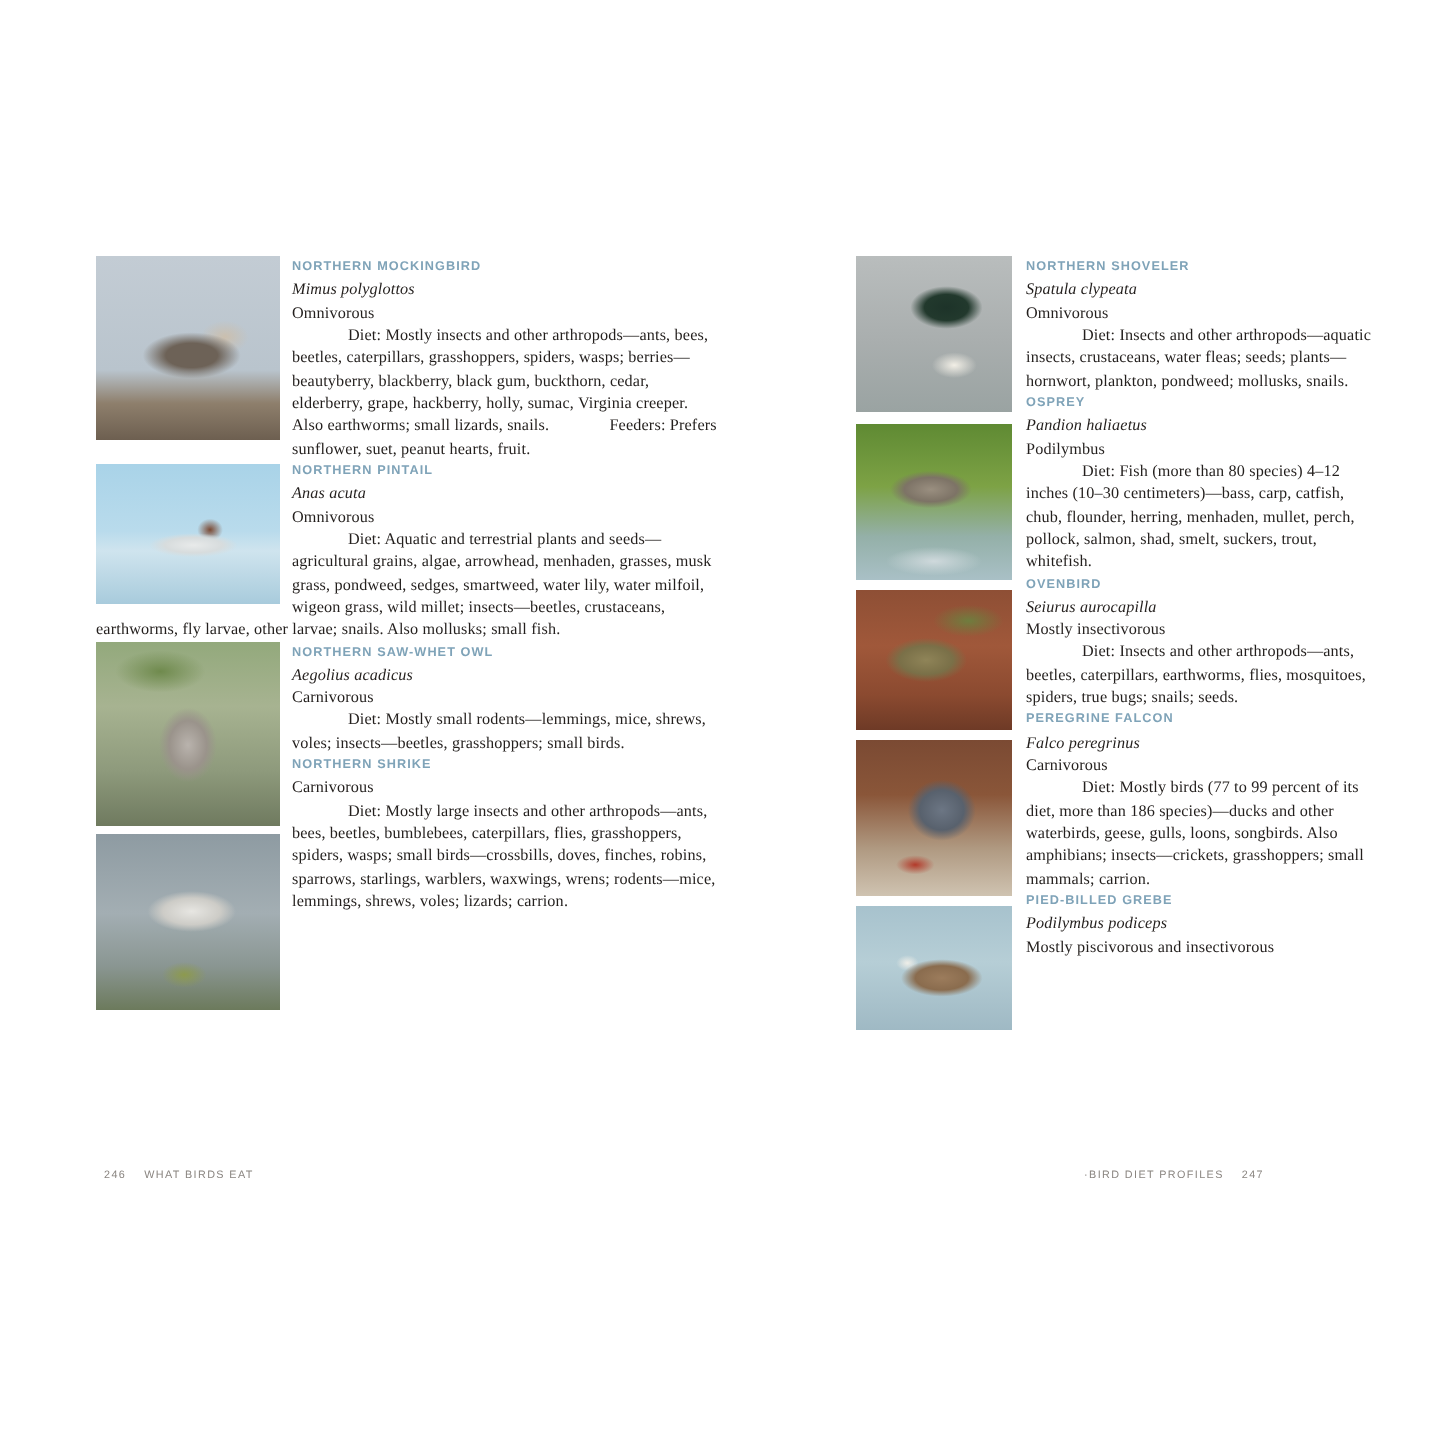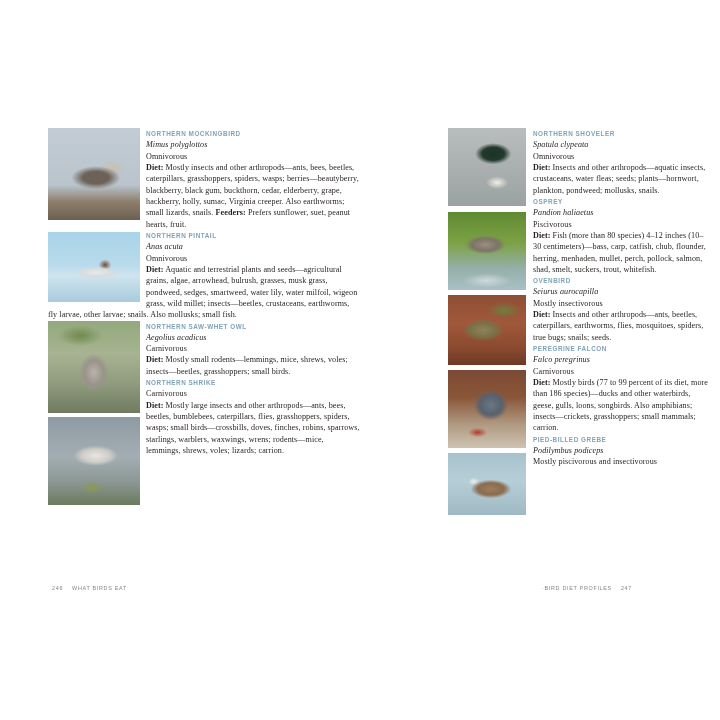--- a/index.html
+++ b/index.html
@@ -20,21 +20,21 @@
     height: 720px;
     background: #ffffff;
   }
 
   
   .page {
     position: absolute;
     top: 128px;
   }
   .page-left  { left: 48px;  width: 312px; }
-  .page-right { left: 420px; width: 262px; padding-left: 28px; }
+  .page-right { left: 400px; width: 262px; padding-left: 28px; }
 
   .flow {
     font-size: 8.1px;
     line-height: 11.35px;
     text-align: left;
     color: #231f1d;
     letter-spacing: 0.01em;
   }
 
   
@@ -66,21 +66,21 @@
     display: block;
     font-style: italic;
     line-height: 11.3px;
   }
   .sp-class {
     display: block;
     line-height: 11.3px;
     margin-left: 24px;
   }
   .sp-diet { display: block; line-height: 11.35px; }
-  .lbl { font-weight: bold; }
+  .lbl { font-weight: normal; margin-left: 28px; }
 
   
   .folio {
     position: absolute;
     font-family: "Liberation Sans", "DejaVu Sans", sans-serif;
     font-size: 5.4px;
     letter-spacing: 0.13em;
     color: #8a8580;
     text-transform: uppercase;
     white-space: nowrap;
@@ -163,21 +163,21 @@
         <span class="sp-class">Omnivorous</span>
         <span class="sp-diet"><span class="lbl">Diet:</span><span> Mostly insects and other arthropods—ants, bees, beetles, caterpillars, grasshoppers, spiders, wasps; berries—beautyberry, blackberry, black gum, buckthorn, cedar, elderberry, grape, hackberry, holly, sumac, Virginia creeper. Also earthworms; small lizards, snails. </span><span class="lbl">Feeders:</span><span> Prefers sunflower, suet, peanut hearts, fruit.</span></span>
       </span>
 
       
       <div class="photo ph-pintail" style="width:92px;height:70px;margin-top:2px;"></div>
       <span class="entry">
         <span class="sp-name">NORTHERN PINTAIL</span>
         <span class="sp-latin">Anas acuta</span>
         <span class="sp-class">Omnivorous</span>
-        <span class="sp-diet"><span class="lbl">Diet:</span><span> Aquatic and terrestrial plants and seeds—agricultural grains, algae, arrowhead, bulrush, grasses, musk grass, pondweed, sedges, smartweed, water lily, water milfoil, wigeon grass, wild millet; insects—beetles, crustaceans, earthworms, fly larvae, other larvae; snails. Also mollusks; small fish.</span></span>
+        <span class="sp-diet"><span class="lbl">Diet:</span><span> Aquatic and terrestrial plants and seeds—agricultural grains, algae, arrowhead, menhaden, grasses, musk grass, pondweed, sedges, smartweed, water lily, water milfoil, wigeon grass, wild millet; insects—beetles, crustaceans, earthworms, fly larvae, other larvae; snails. Also mollusks; small fish.</span></span>
       </span>
 
       
       <div class="photo ph-sawwhet" style="width:92px;height:92px;"></div>
       <span class="entry">
         <span class="sp-name">NORTHERN SAW-WHET OWL</span>
         <span class="sp-latin">Aegolius acadicus</span>
         <span class="sp-class">Carnivorous</span>
         <span class="sp-diet"><span class="lbl">Diet:</span><span> Mostly small rodents—lemmings, mice, shrews, voles; insects—beetles, grasshoppers; small birds.</span></span>
       </span>
@@ -203,21 +203,21 @@
         <span class="sp-latin">Spatula clypeata</span>
         <span class="sp-class">Omnivorous</span>
         <span class="sp-diet"><span class="lbl">Diet:</span><span> Insects and other arthropods—aquatic insects, crustaceans, water fleas; seeds; plants—hornwort, plankton, pondweed; mollusks, snails.</span></span>
       </span>
 
       
       <div class="photo ph-osprey" style="width:78px;height:78px;margin-top:3px;"></div>
       <span class="entry">
         <span class="sp-name">OSPREY</span>
         <span class="sp-latin">Pandion haliaetus</span>
-        <span class="sp-class">Piscivorous</span>
+        <span class="sp-class">Podilymbus</span>
         <span class="sp-diet"><span class="lbl">Diet:</span><span> Fish (more than 80 species) 4–12 inches (10–30 centimeters)—bass, carp, catfish, chub, flounder, herring, menhaden, mullet, perch, pollock, salmon, shad, smelt, suckers, trout, whitefish.</span></span>
       </span>
 
       
       <div class="photo ph-ovenbird" style="width:78px;height:70px;margin-top:2px;"></div>
       <span class="entry">
         <span class="sp-name">OVENBIRD</span>
         <span class="sp-latin">Seiurus aurocapilla</span>
         <span class="sp-class">Mostly insectivorous</span>
         <span class="sp-diet"><span class="lbl">Diet:</span><span> Insects and other arthropods—ants, beetles, caterpillars, earthworms, flies, mosquitoes, spiders, true bugs; snails; seeds.</span></span>

